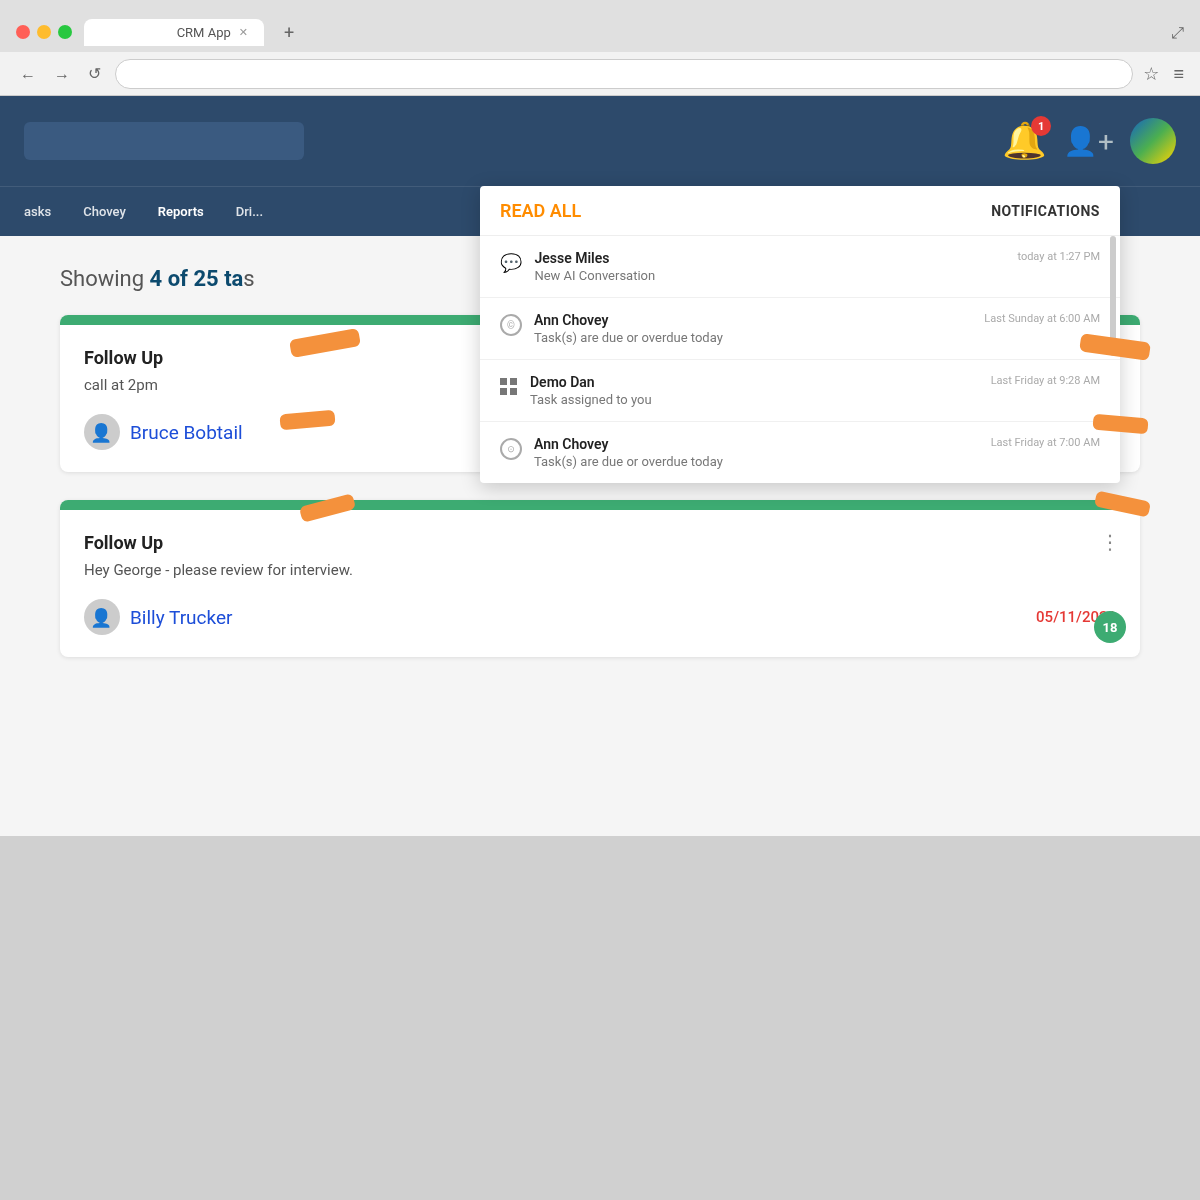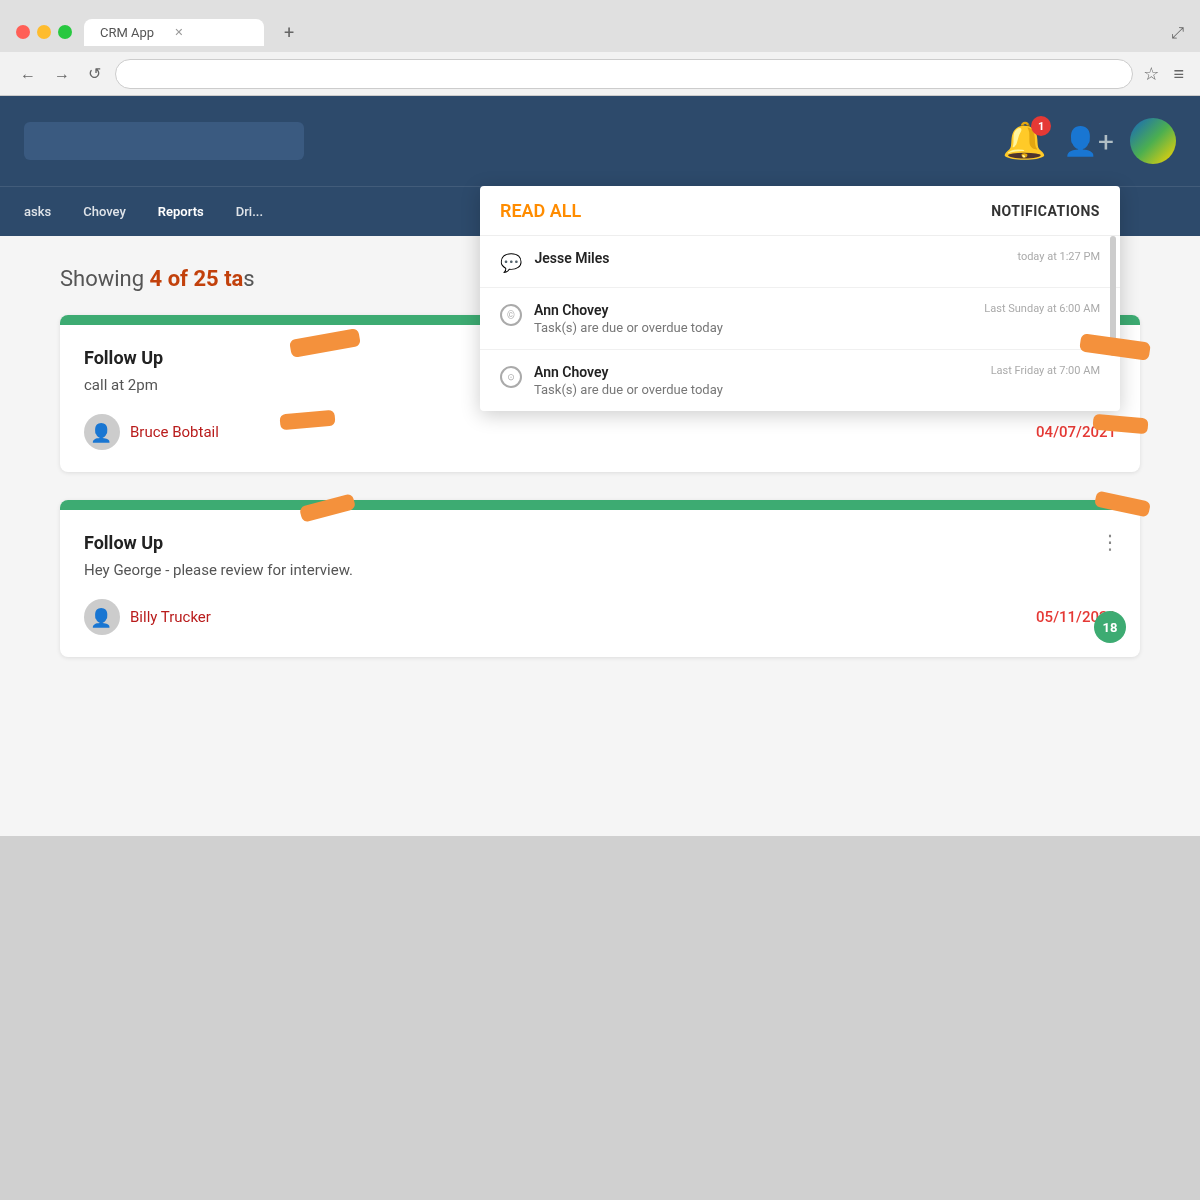--- a/index.html
+++ b/index.html
@@ -41,22 +41,23 @@
     .tl-green { background: #28c840; }
 
     .browser-tab {
       background: white;
       border-radius: 8px 8px 0 0;
       padding: 6px 16px;
       font-size: 13px;
       color: #444;
       display: flex;
       align-items: center;
-      gap: 20px;
+      gap: 8px;
       min-width: 180px;
+      justify-content: flex-end;
     }
     .tab-close { color: #999; font-size: 11px; }
     .new-tab-btn {
       font-size: 18px;
       color: #666;
       cursor: pointer;
       padding: 2px 8px;
     }
     .expand-icon {
       margin-left: auto;
@@ -196,21 +197,21 @@
       padding: 30px 60px;
       min-height: 600px;
     }
     .showing-text {
       font-size: 22px;
       color: #555;
       margin-bottom: 24px;
     }
     .showing-text strong {
       font-weight: 700;
-      color: #c2410c;
+      color: #0c4a6e;
       text-align: center;
     }
 
     
     .task-card {
       background: white;
       border-radius: 8px;
       margin-bottom: 28px;
       box-shadow: 0 1px 4px rgba(0,0,0,0.1);
       overflow: hidden;
@@ -249,22 +250,22 @@
       height: 36px;
       border-radius: 50%;
       background: #ccc;
       display: flex;
       align-items: center;
       justify-content: center;
       font-size: 18px;
       color: #888;
     }
     .contact-name {
-      font-size: 15px;
-      color: #b91c1c;
+      font-size: 19px;
+      color: #1d4ed8;
     }
     .task-date {
       font-size: 15px;
       color: #e53935;
       font-weight: 500;
     }
     .task-menu-btn {
       position: absolute;
       right: 20px;
       top: 22px;
@@ -507,35 +508,49 @@
       <span class="notif-read-all">READ ALL</span>
       <span class="notif-title">NOTIFICATIONS</span>
     </div>
     <div class="notif-list">
       <div class="notif-scrollbar"></div>
 
       <div class="notif-item">
         <span class="notif-icon">💬</span>
         <div class="notif-body">
           <div class="notif-sender">Jesse Miles</div>
+          <div class="notif-message">New AI Conversation</div>
         </div>
         <span class="notif-time">today at 1:27 PM</span>
       </div>
 
       <div class="notif-item">
         <div class="notif-icon-circle">
           <span style="font-size:10px;color:#aaa;">©</span>
         </div>
         <div class="notif-body">
           <div class="notif-sender">Ann Chovey</div>
           <div class="notif-message">Task(s) are due or overdue today</div>
         </div>
         <span class="notif-time">Last Sunday at 6:00 AM</span>
       </div>
 
+      <div class="notif-item">
+        <div class="notif-icon-grid">
+          <span></span>
+            <span></span>
+            <span></span>
+            <span></span>
+        </div>
+        <div class="notif-body">
+          <div class="notif-sender">Demo Dan</div>
+          <div class="notif-message">Task assigned to you</div>
+        </div>
+        <span class="notif-time">Last Friday at 9:28 AM</span>
+      </div>
 
       <div class="notif-item">
         <div class="notif-icon-circle">
           <span style="font-size:9px;color:#aaa;">⊙</span>
         </div>
         <div class="notif-body">
           <div class="notif-sender">Ann Chovey</div>
           <div class="notif-message">Task(s) are due or overdue today</div>
         </div>
         <span class="notif-time">Last Friday at 7:00 AM</span>

